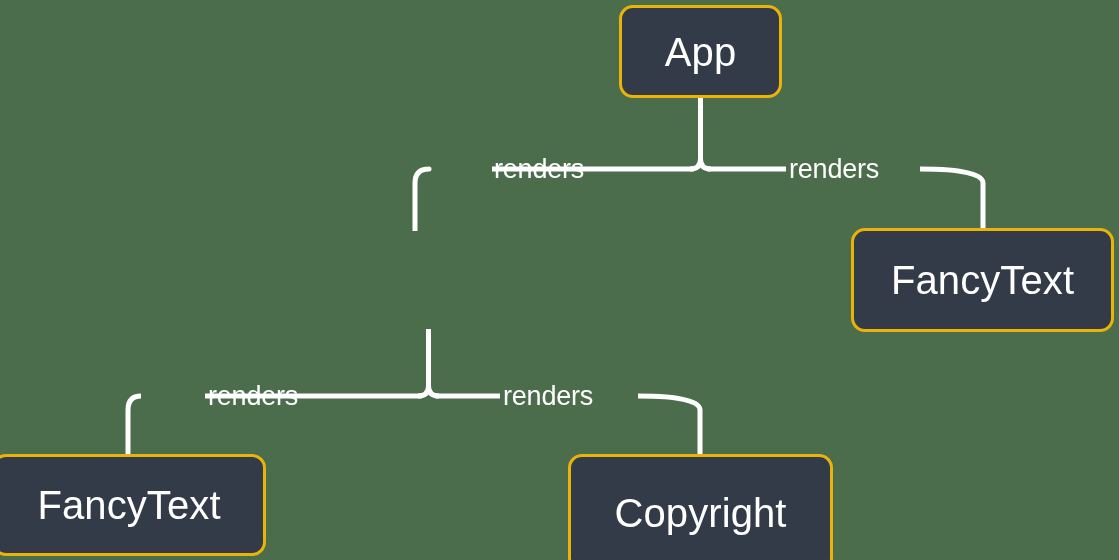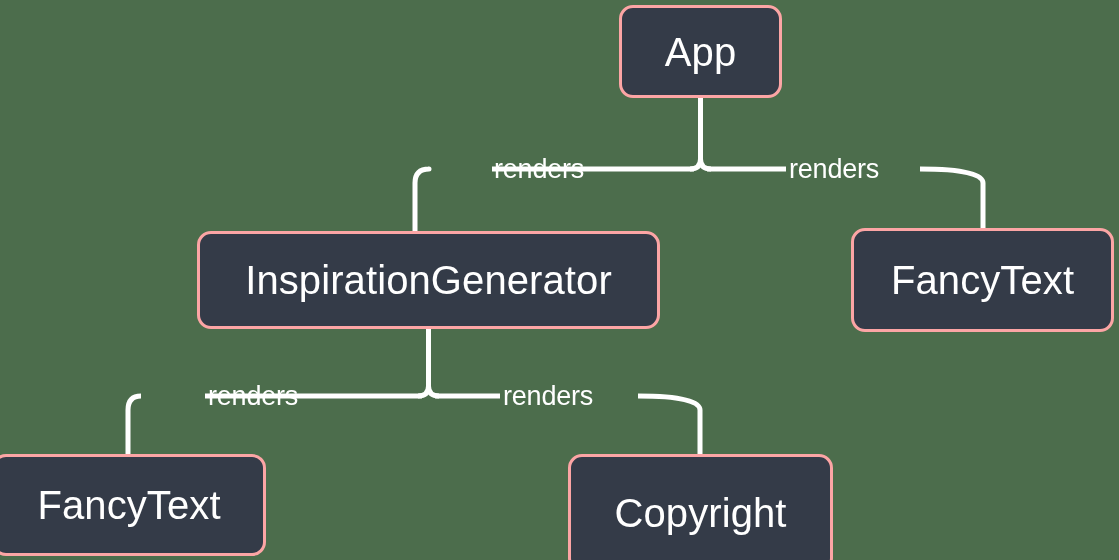--- a/index.html
+++ b/index.html
@@ -25,21 +25,21 @@
     left: 0;
     top: 0;
     width: 1119px;
     height: 560px;
     pointer-events: none;
   }
   .node-box {
     position: absolute;
     box-sizing: border-box;
     background: #343b48;
-    border: 3px solid #fca5a5;
+    border: 3px solid #eab308;
     border-radius: 14px;
     display: flex;
     align-items: center;
     justify-content: center;
     color: #ffffff;
     letter-spacing: 0.1px;
     white-space: nowrap;
   }
   .node-label {
     color: #ffffff;
@@ -90,23 +90,20 @@
       <path d="M 141 396 Q 128 396 128 410 L 128 454"></path>
 
       <path d="M 638 396 Q 700 396 700 410 L 700 454"></path>
     </g>
   </svg>
 
   <div class="node-box" style="left:619px; top:5px; width:163px; height:93px;">
     <span class="node-label" style="font-size:40px;">App</span>
   </div>
 
-  <div class="node-box" style="left:197px; top:231px; width:463px; height:98px;">
-    <span class="node-label" style="font-size:40px;">InspirationGenerator</span>
-  </div>
 
   <div class="node-box" style="left:851px; top:228px; width:263px; height:104px;">
     <span class="node-label" style="font-size:40px;">FancyText</span>
   </div>
 
   <div class="node-box" style="left:-8px; top:454px; width:274px; height:102px;">
     <span class="node-label" style="font-size:40px;">FancyText</span>
   </div>
 
   <div class="node-box" style="left:568px; top:454px; width:265px; height:118px;">

